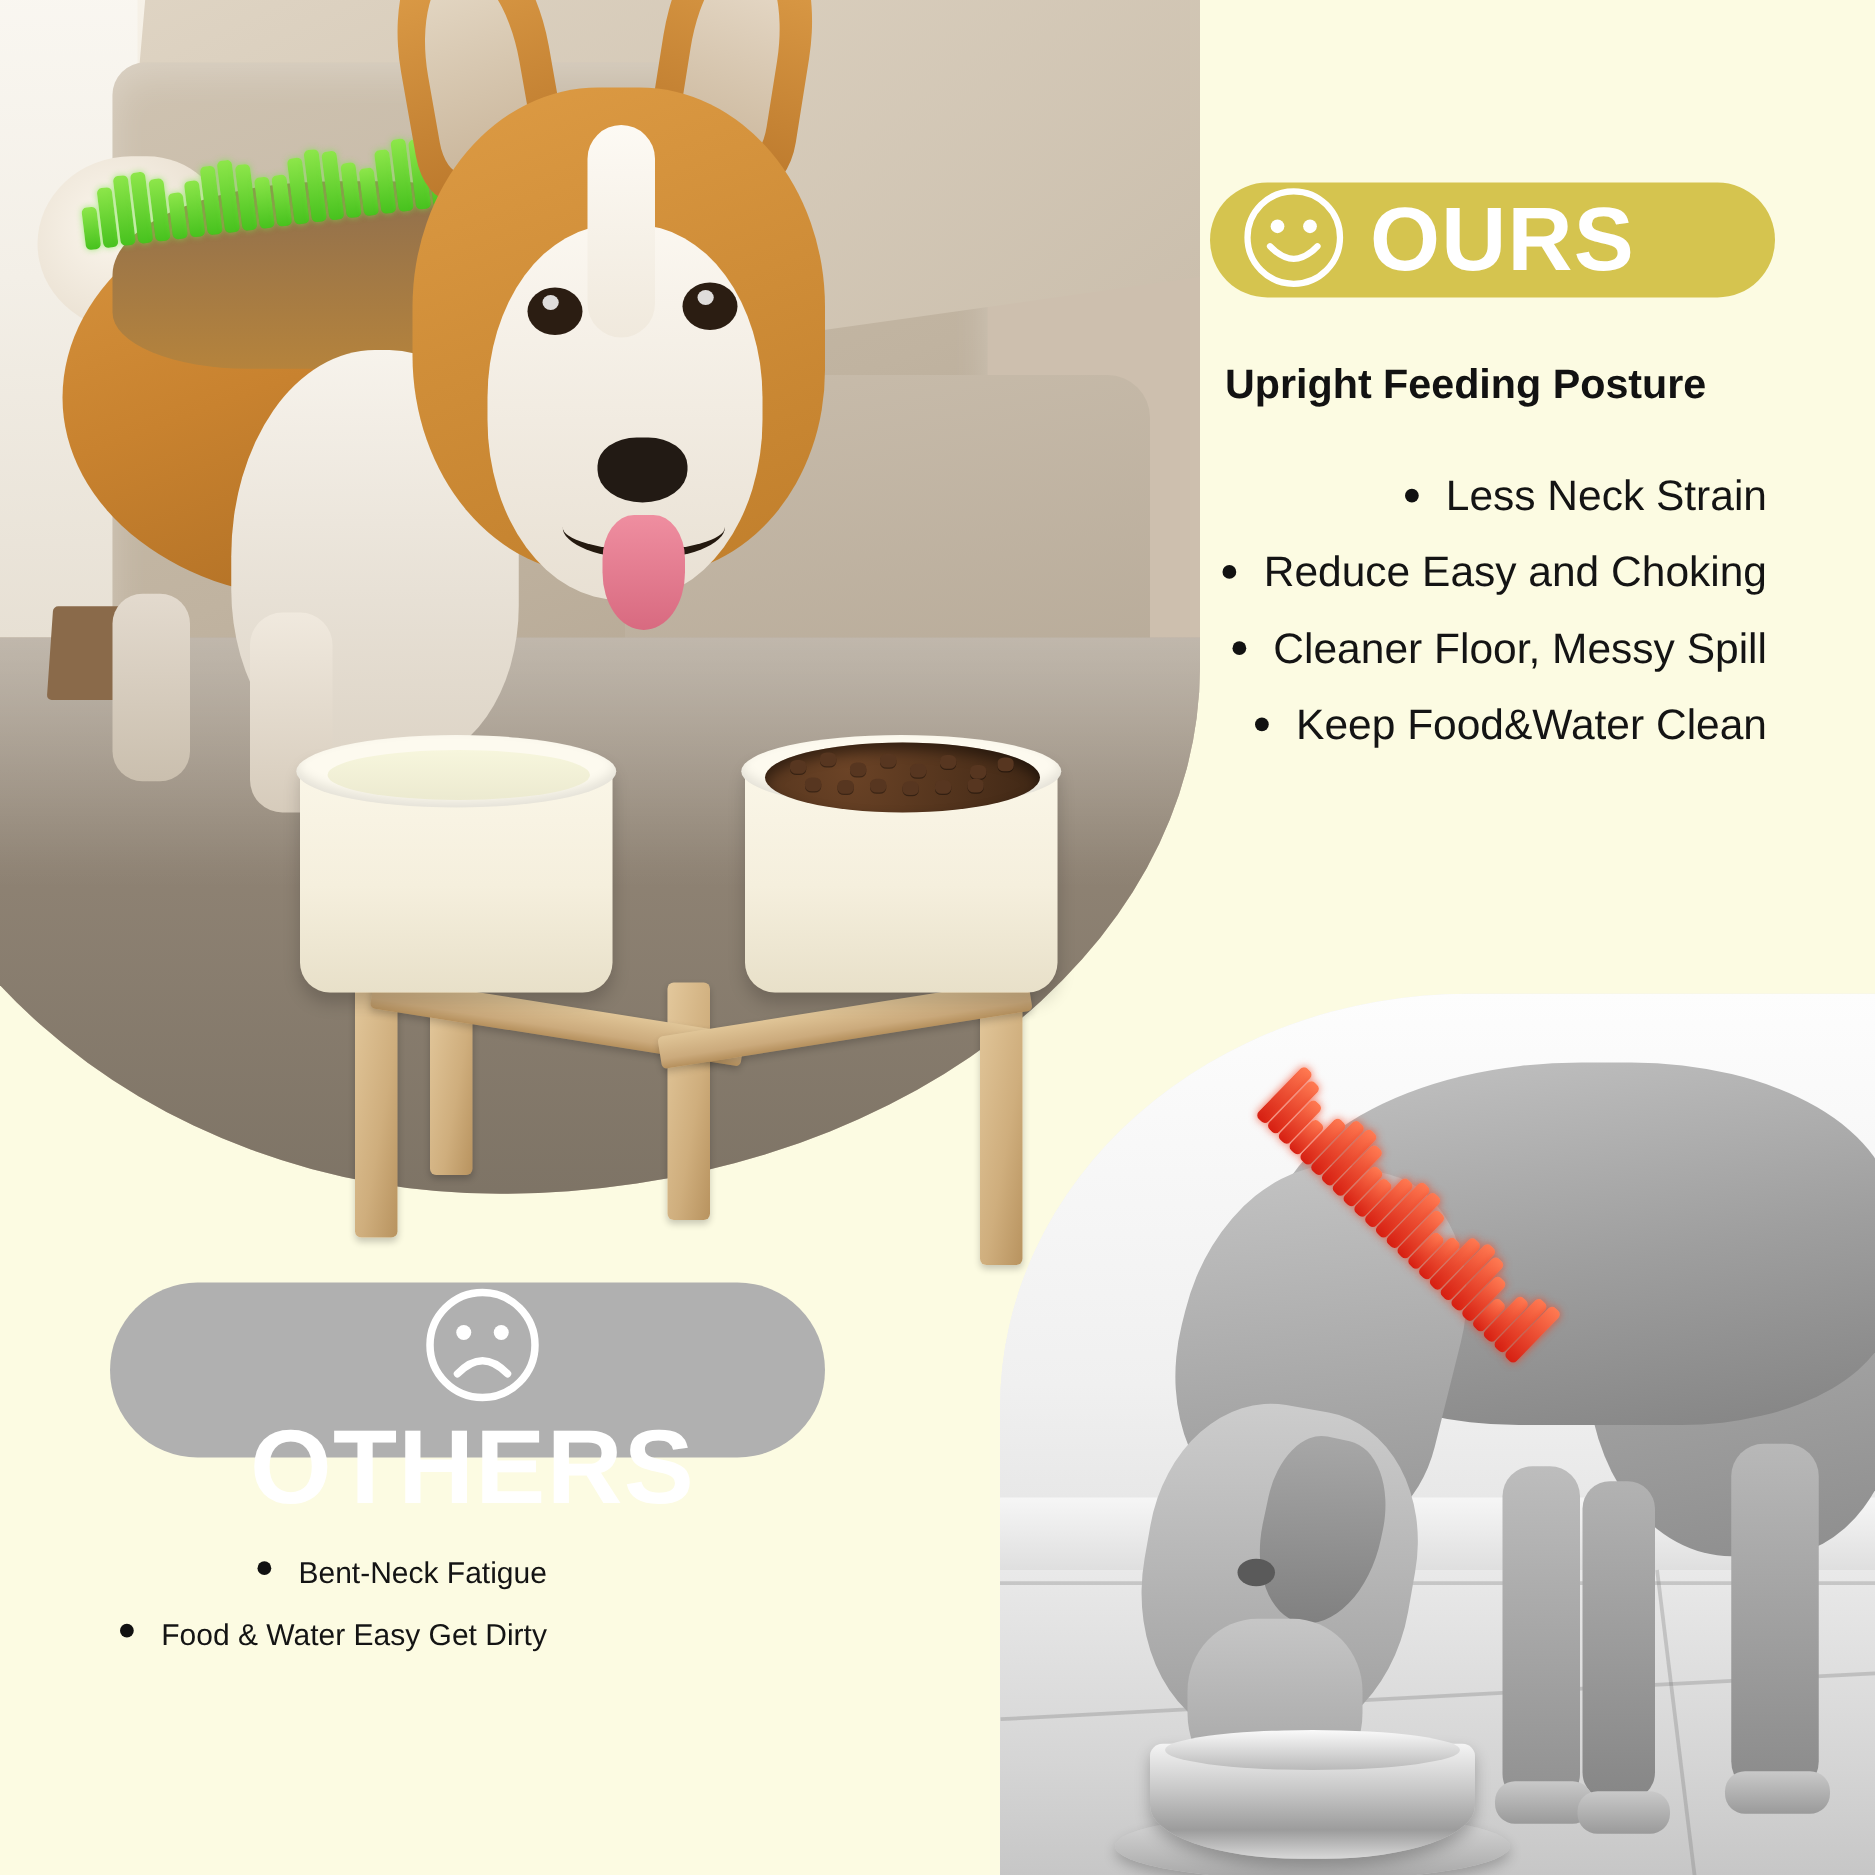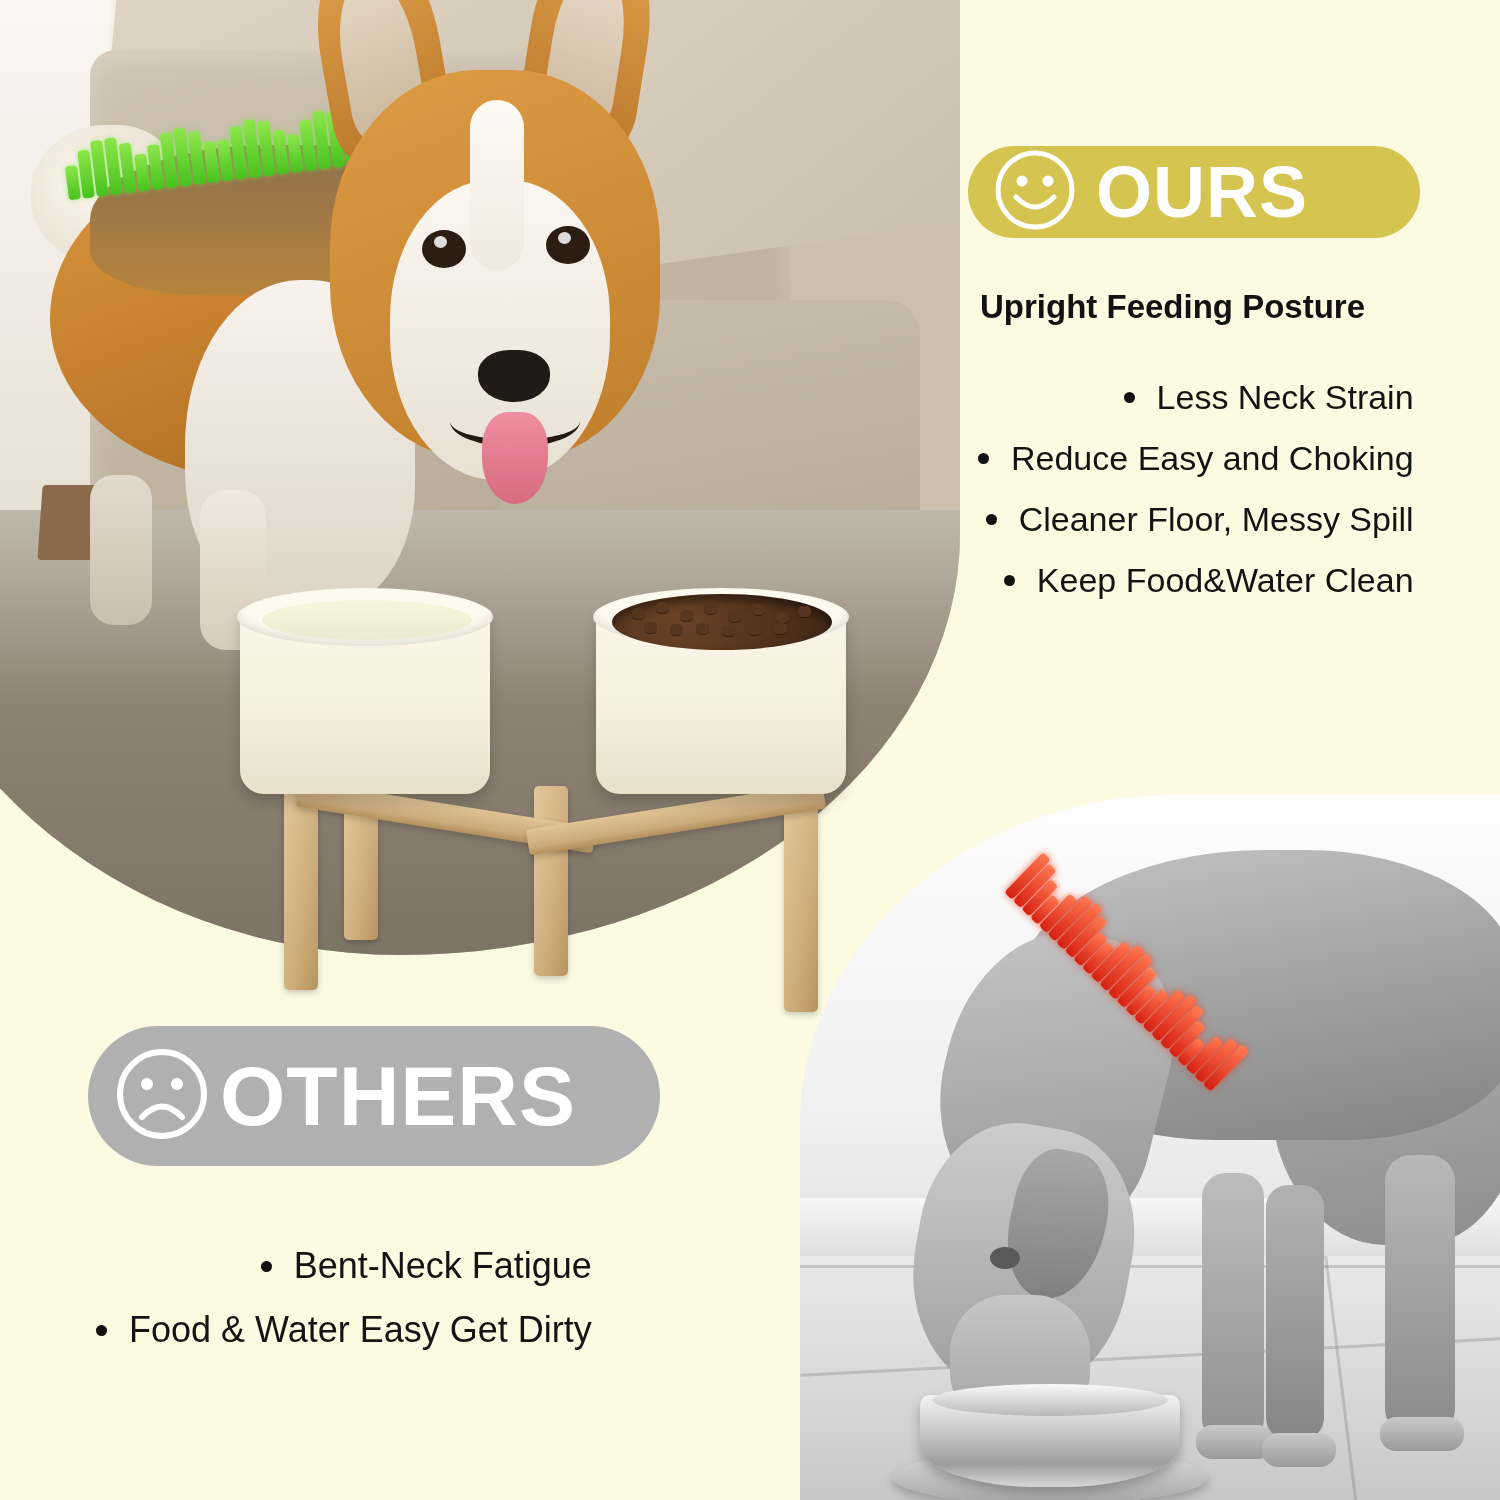--- a/index.html
+++ b/index.html
@@ -198,21 +198,21 @@
   .badge-others .blabel{font-size:84px;margin-left:8px;}
   .badge-ours .face{margin-left:24px;}
   .badge-others .face{margin-left:24px;}
 
   
   .hd{position:absolute;font-weight:bold;color:#121212;}
   .hd-ours{left:980px;top:288px;font-size:33px;}
   .hd-others{left:100px;top:1185px;font-size:33px;}
   .blist{position:absolute;margin:0;padding:0;list-style:none;color:#141414;}
   .bl-ours{left:978px;top:378px;font-size:34px;}
-  .bl-others{left:96px;top:1245px;font-size:36px;}
+  .bl-others{left:96px;top:1245px;font-size:24px;}
   .blist li{display:flex;align-items:baseline;justify-content:flex-end;}
   .bl-ours li{margin-bottom:22px;}
   .bl-others li{margin-bottom:22px;}
   .dot{flex:0 0 auto;width:11px;height:11px;background:#111;border-radius:50%;
     margin-right:22px;transform:translateY(-6px);}
   .btxt{white-space:nowrap;}
 </style>
 </head>
 <body style="background: rgb(252, 251, 226);">
 
@@ -390,21 +390,21 @@
     <li>
       <span class="dot"></span>
       <span class="btxt">Cleaner Floor, Messy Spill</span>
     </li>
     <li>
       <span class="dot"></span>
       <span class="btxt">Keep Food&amp;Water Clean</span>
     </li>
   </ul>
 
-  <div class="badge badge-others" style="background: rgb(176, 176, 176);">
+  <div class="badge badge-others" style="background: rgb(176, 176, 176); flex-direction: column;">
     <span class="face">
       <svg width="100" height="100" viewBox="0 0 100 100">
         <circle cx="50" cy="50" r="42" fill="none" stroke="#ffffff" stroke-width="6"></circle>
         <circle cx="35" cy="40" r="6" fill="#ffffff"></circle>
         <circle cx="65" cy="40" r="6" fill="#ffffff"></circle>
         <path d="M30 73 Q50 52 70 73" fill="none" stroke="#ffffff" stroke-width="6" stroke-linecap="round"></path>
       </svg>
     </span>
     <span class="blabel">OTHERS</span>
   </div>

